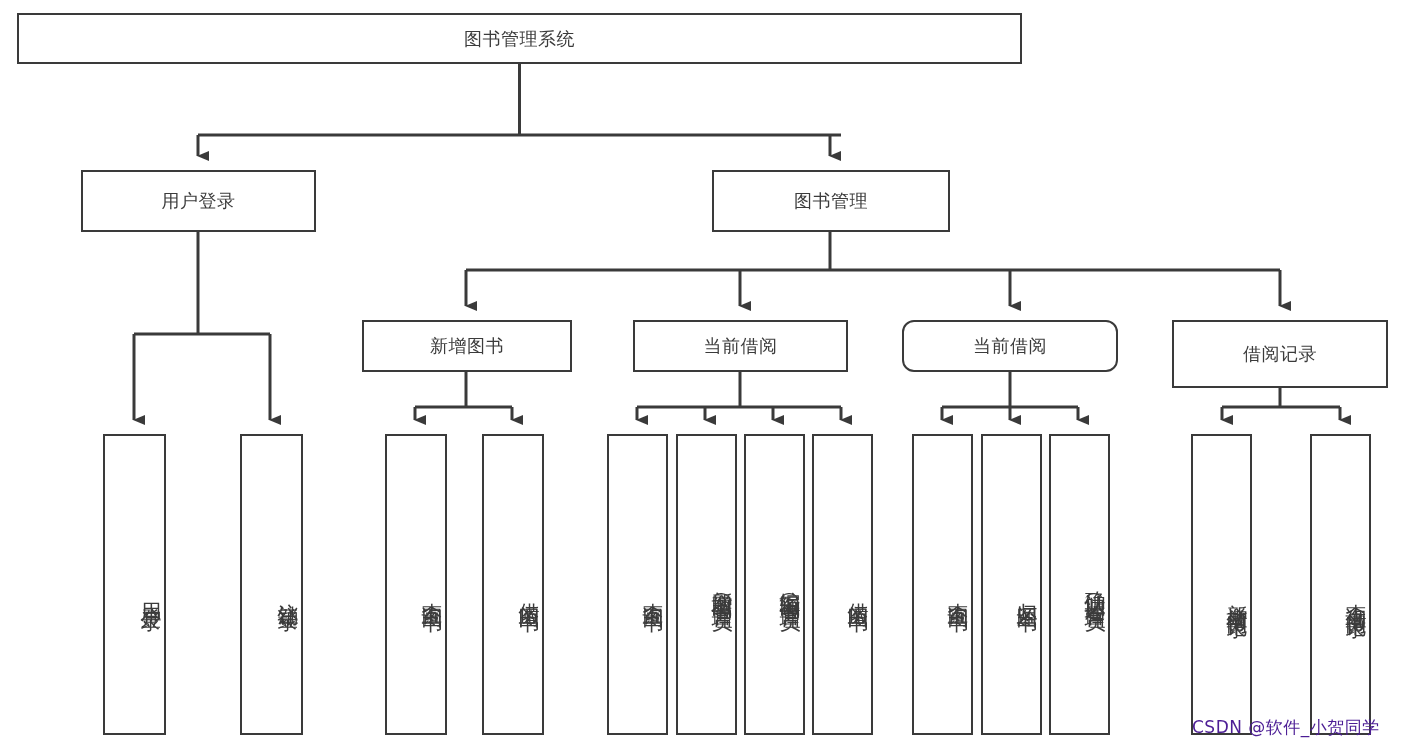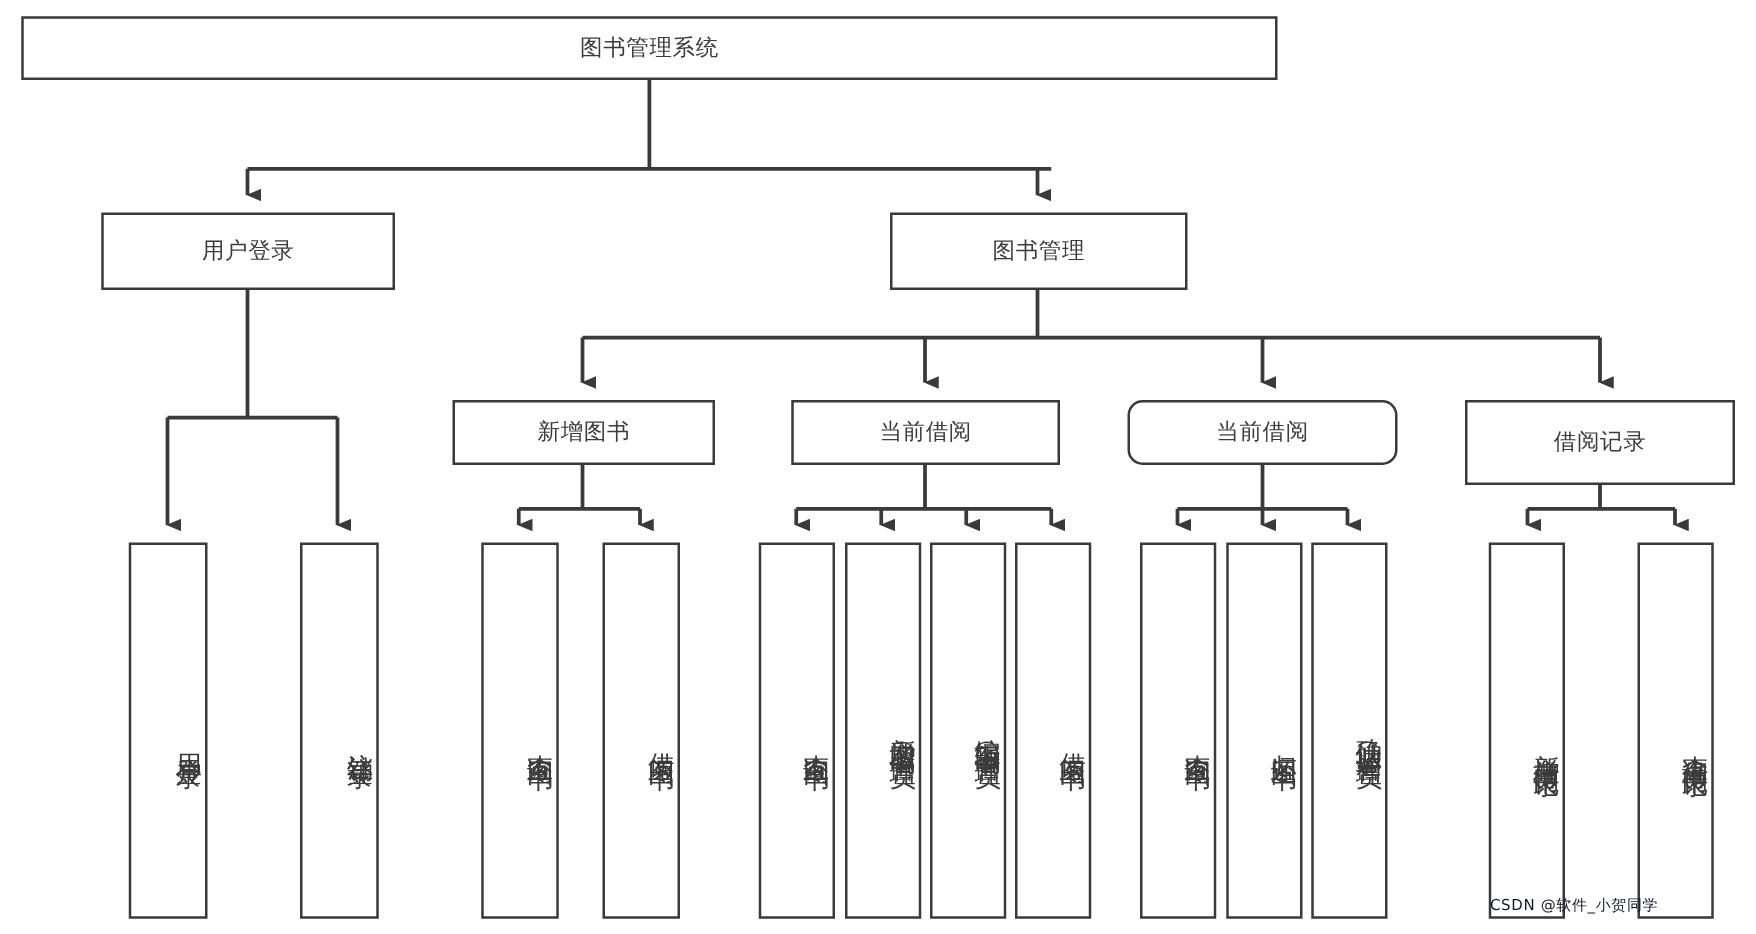--- a/index.html
+++ b/index.html
@@ -51,22 +51,22 @@
     justify-content: center;
     padding-top: 14px;
   }
   .node.v .vtext {
     writing-mode: vertical-rl;
     text-orientation: upright;
     display: block;
   }
   .watermark {
     position: absolute;
-    color: #0f172a;
-    font-size: 12px;
+    color: #4c1d95;
+    font-size: 17px;
     letter-spacing: 0.5px;
     white-space: nowrap;
     user-select: none;
   }
 </style>
 </head>
 <body>
 
 <div id="canvas">
 

